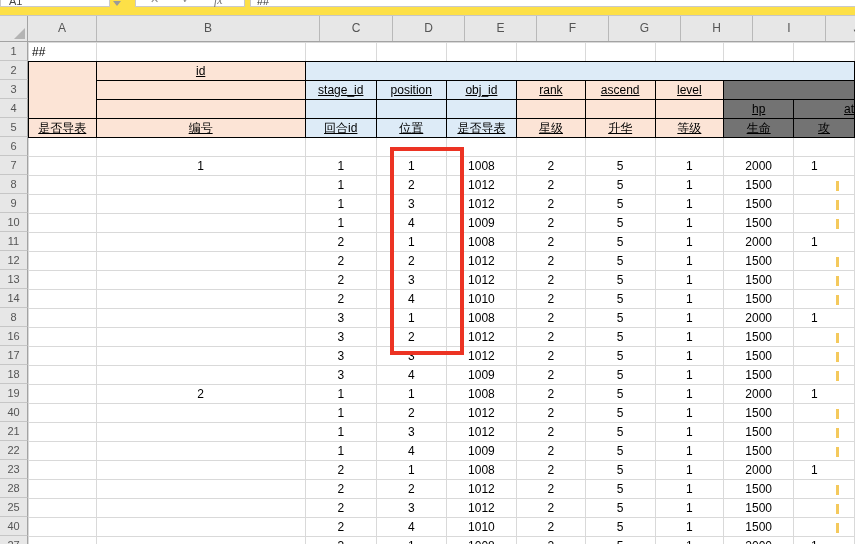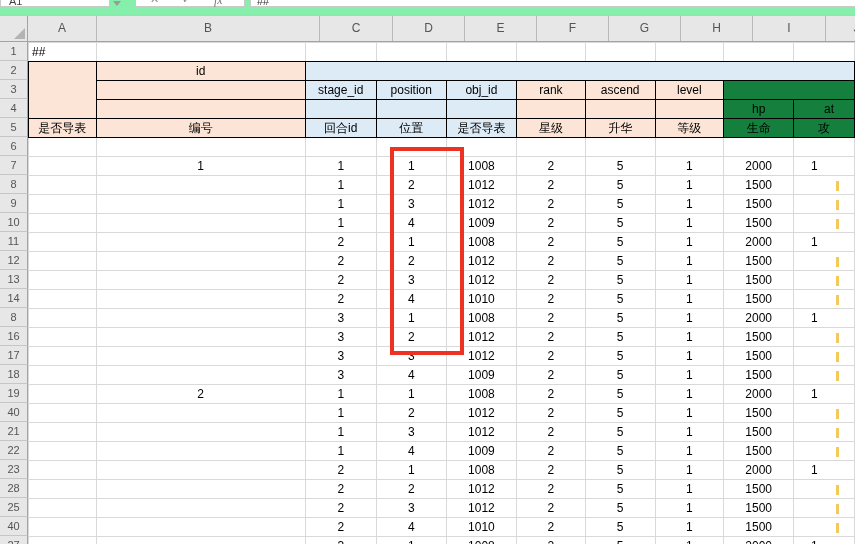--- a/index.html
+++ b/index.html
@@ -1,19 +1,19 @@
 <!DOCTYPE html>
 <html><head>
 <meta charset="utf-8">
 <style>
   html,body{margin:0;padding:0;background:#fff;}
   #app{position:relative;width:855px;height:544px;overflow:hidden;background:#fff;
        font-family:"Liberation Sans","DejaVu Sans",sans-serif;}
   
-  #topbar{position:absolute;left:0;top:0;width:855px;height:15px;background:#86efac;
+  #topbar{position:absolute;left:0;top:0;width:855px;height:15px;background:#fde047;
           border-bottom:1px solid #c6c6c6;overflow:hidden;}
   .tb-box{position:absolute;top:-16px;height:23px;background:#fff;border:1px solid #c9c9c9;box-sizing:border-box;}
   #namebox{left:0;width:110px;}
   #iconbox{left:135px;width:110px;}
   #fmlbox{left:250px;width:610px;}
   .tb-txt{position:absolute;top:10px;font-size:11px;color:#444;}
   #namebox .tb-txt{left:8px;}
   #fmlbox .tb-txt{left:6px;color:#333;}
   .tb-ic{position:absolute;top:8px;font-size:11px;color:#8a8a8a;}
   #ic-x{left:14px;}
@@ -35,26 +35,26 @@
           border-right:1px solid #a3a3a3;border-bottom:1px solid #c6c6c6;
           font-size:11px;line-height:18px;text-align:center;}
   
   #grid{position:absolute;left:28px;top:42px;}
   table{border-collapse:collapse;table-layout:fixed;}
   td{box-sizing:border-box;height:19px;padding:0;border:1px solid #d9d9d9;
      font-size:12px;color:#000;text-align:center;overflow:hidden;white-space:nowrap;
      vertical-align:middle;}
   tr{height:19px;}
   td.left{text-align:left;padding-left:3px;}
-  td.hdr{border:1px solid #000;}
+  td.hdr{border:1px solid #000;text-decoration:underline;}
   td.bb-dark{border-bottom-color:#000;}
   .peach{background:#FCE4D6;}
   .blue{background:#DDEBF7;}
-  .green{background:#15803d;}
-  td.jat{text-align:center;padding-left:10px;}
+  .green{background:#737373;}
+  td.jat{text-align:right;padding-left:10px;}
   td.jcn{text-align:left;padding-left:24px;}
   td.jnum{text-align:left;padding-left:17px;}
   .ysliver{display:inline-block;width:3px;height:10px;background:#F4C95C;margin-left:25px;vertical-align:middle;}
   
   #redbox{position:absolute;left:390px;top:147px;width:74px;height:208px;box-sizing:border-box;
           border:4px solid #EC3323;z-index:6;pointer-events:none;}
 </style>
 </head>
 <body>
 

